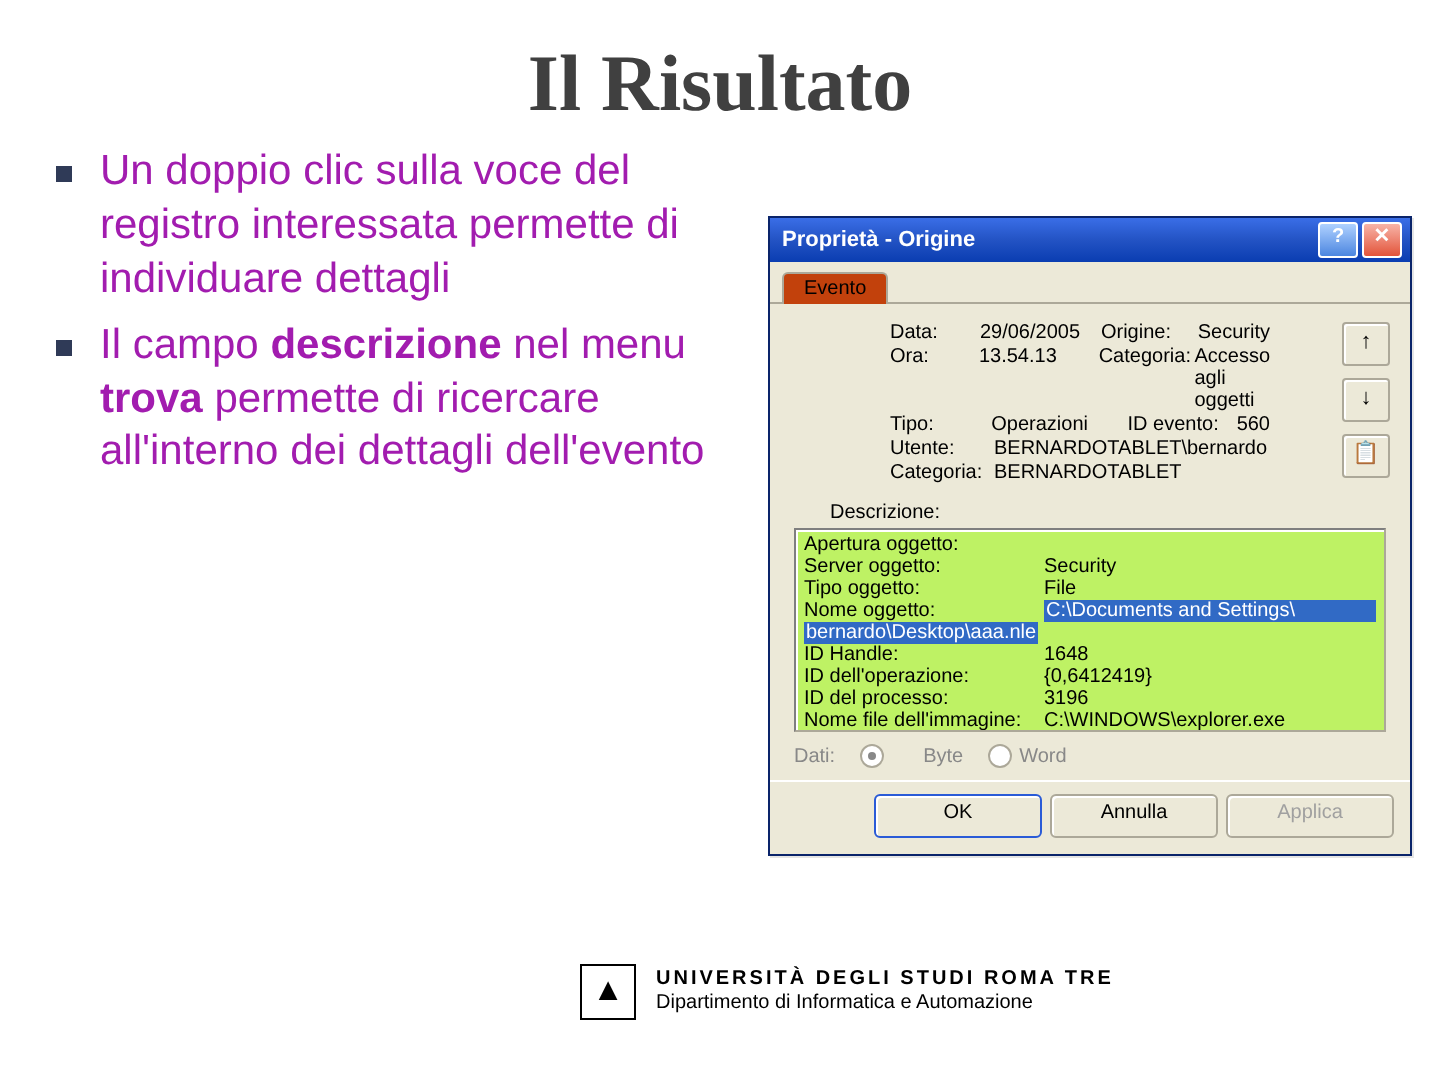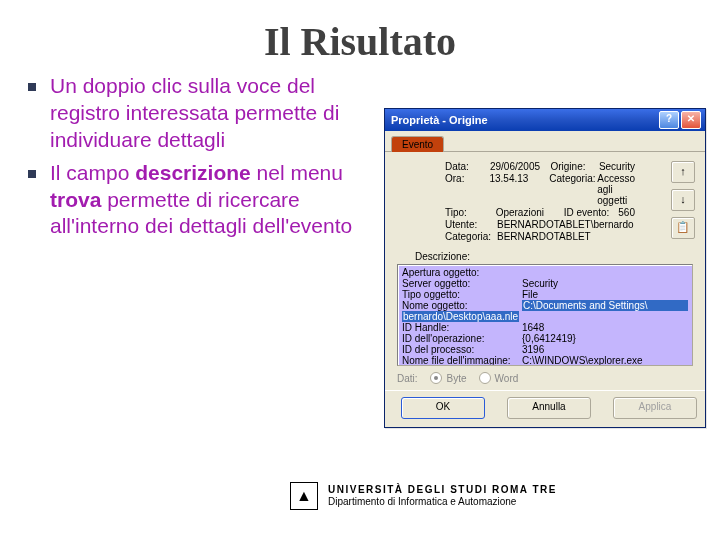--- a/index.html
+++ b/index.html
@@ -130,21 +130,21 @@
   .grid-top .c3 { width: 56px; }
   .grid-top .c4 { flex: 1; }
 
   .section-label { margin: 6px 0 2px 24px; font-size: 10px; }
   .desc-box {
     margin: 0 6px 4px 6px;
     height: 96px;
     border: 1px solid #aca899;
     border-top-color: #7f7f7f;
     border-left-color: #7f7f7f;
-    background: #c4b5fd;
+    background: #bef264;
     box-shadow: inset 1px 1px 0 #fff;
     padding: 2px 4px;
     font-size: 10px;
     overflow: hidden;
   }
   .desc-box .drow { display: flex; }
   .desc-box .dlab { width: 120px; }
   .desc-box .dval { flex: 1; }
   .hl { background: #316ac5; color: #fff; padding: 0 1px; }
 
@@ -154,21 +154,21 @@
     color: #888;
     font-size: 10px;
   }
   .radio-dot {
     width: 10px; height: 10px; border: 1px solid #aca899; border-radius: 50%; background: #fff;
     display: inline-flex; align-items: center; justify-content: center;
   }
   .radio-dot.checked::after { content:""; width:4px; height:4px; border-radius:50%; background:#888; }
 
   .btnbar {
-    display: flex; justify-content: flex-end; gap: 22px;
+    display: flex; justify-content: flex-end; gap: 4px;
     padding: 6px 8px 8px 8px;
     border-top: 1px solid #fff;
   }
   .pushbtn {
     min-width: 62px; height: 20px;
     background: #ece9d8;
     border: 1px solid #aca899;
     border-radius: 3px;
     font-size: 10px;
     padding: 0 10px;
@@ -292,21 +292,21 @@
         </div>
       <div class="drow">
           <span class="dlab">Nome file dell'immagine:</span>
           <span class="dval">C:\WINDOWS\explorer.exe</span>
         </div>
 
     </div>
 
     <div class="radio-row">
       <span>Dati:</span>
-      <span style="display:flex;align-items:center;gap:5px">
+      <span style="display:flex;align-items:center;gap:20px">
           <span class="radio-dot checked"></span>
           <span>Byte</span>
         </span>
       <span style="display:flex;align-items:center;gap:4px">
           <span class="radio-dot"></span>
           <span>Word</span>
         </span>
     </div>
   </div>
 

